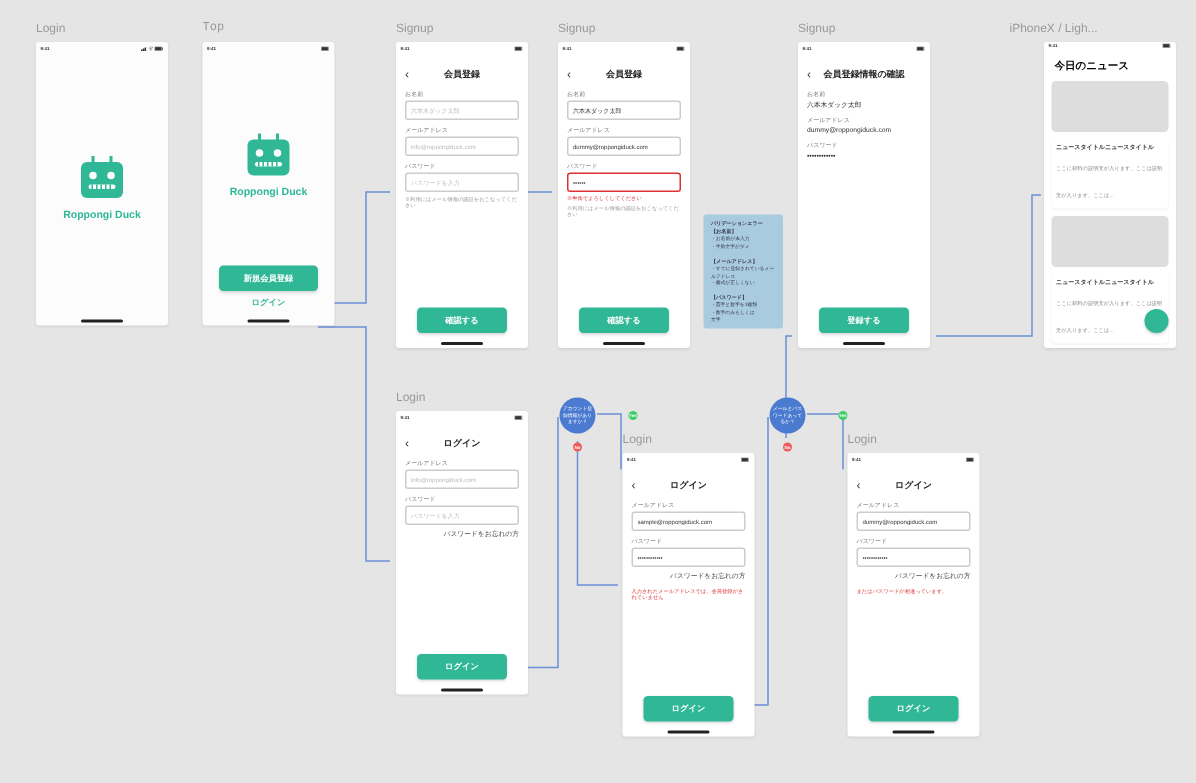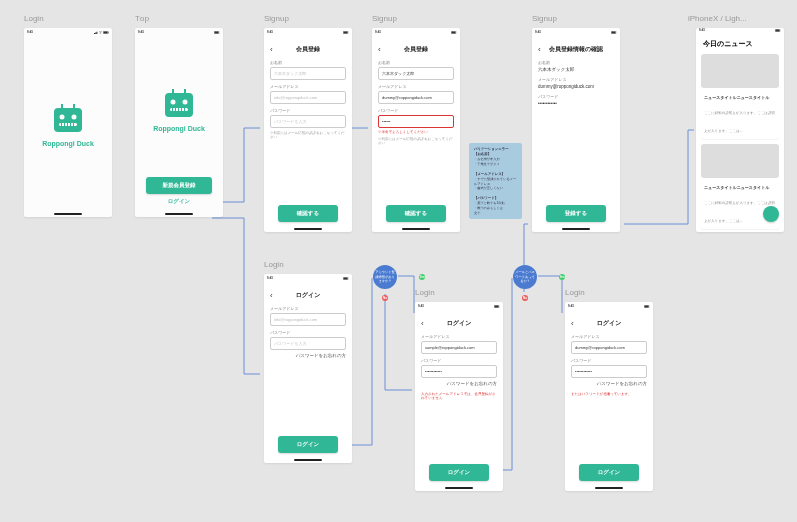--- a/index.html
+++ b/index.html
@@ -206,21 +206,21 @@
   }
 </style>
 </head>
 <body>
 
 <div class="artboard-label" style="left:24px; top:14px;">Login</div>
 <div class="artboard-label" style="left:135px; top:14px;font-family:Liberation Mono, monospace;">Top</div>
 <div class="artboard-label" style="left:264px; top:14px;">Signup</div>
 <div class="artboard-label" style="left:372px; top:14px;">Signup</div>
 <div class="artboard-label" style="left:532px; top:14px;">Signup</div>
-<div class="artboard-label" style="left:688px; top:14px;">iPhoneX / Ligh...</div>
+<div class="artboard-label" style="left:673px; top:14px;">iPhoneX / Ligh...</div>
 <div class="artboard-label" style="left:264px; top:260px;">Login</div>
 <div class="artboard-label" style="left:415px; top:288px;">Login</div>
 <div class="artboard-label" style="left:565px; top:288px;">Login</div>
 
 <svg class="flow" style="left:0;top:0;" width="797" height="522">
   <g stroke="#6a8fd6" stroke-width="1" fill="none">
     <path d="M 212 202 L 244 202 L 244 128 L 260 128"></path>
     <path d="M 212 218 L 244 218 L 244 374 L 260 374"></path>
     <path d="M 336 220 L 350 220 L 350 128 L 368 128"></path>
     <path d="M 336 445 L 372 445 L 372 278"></path>

